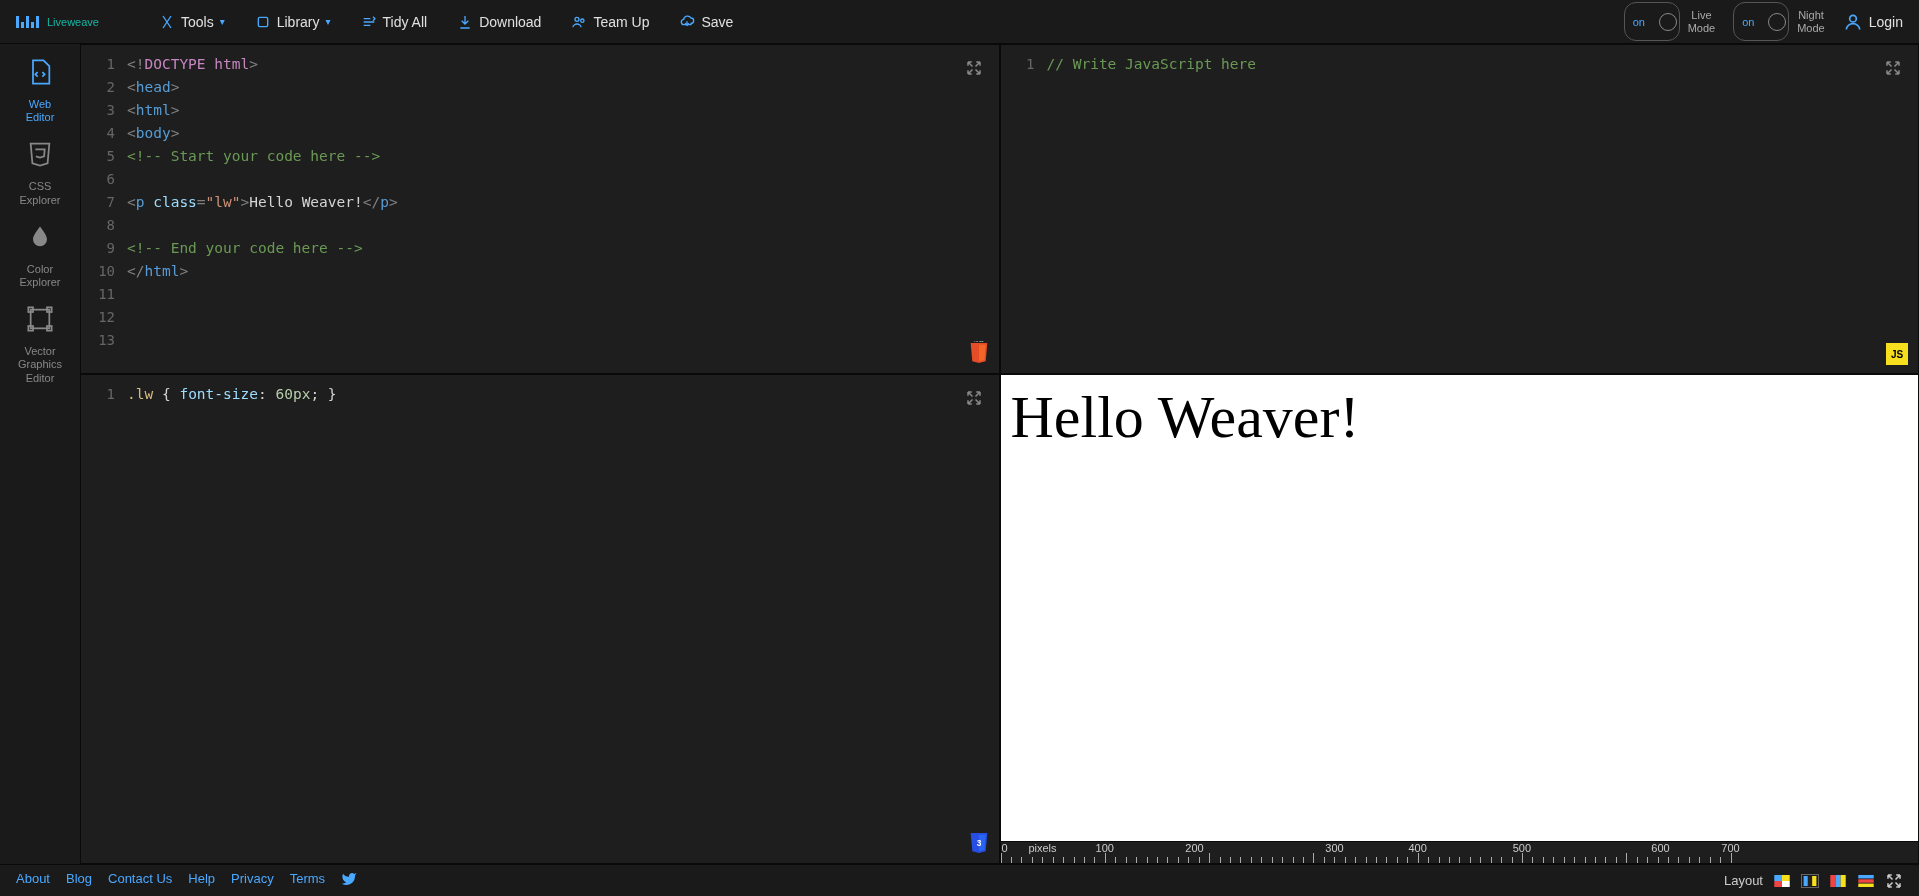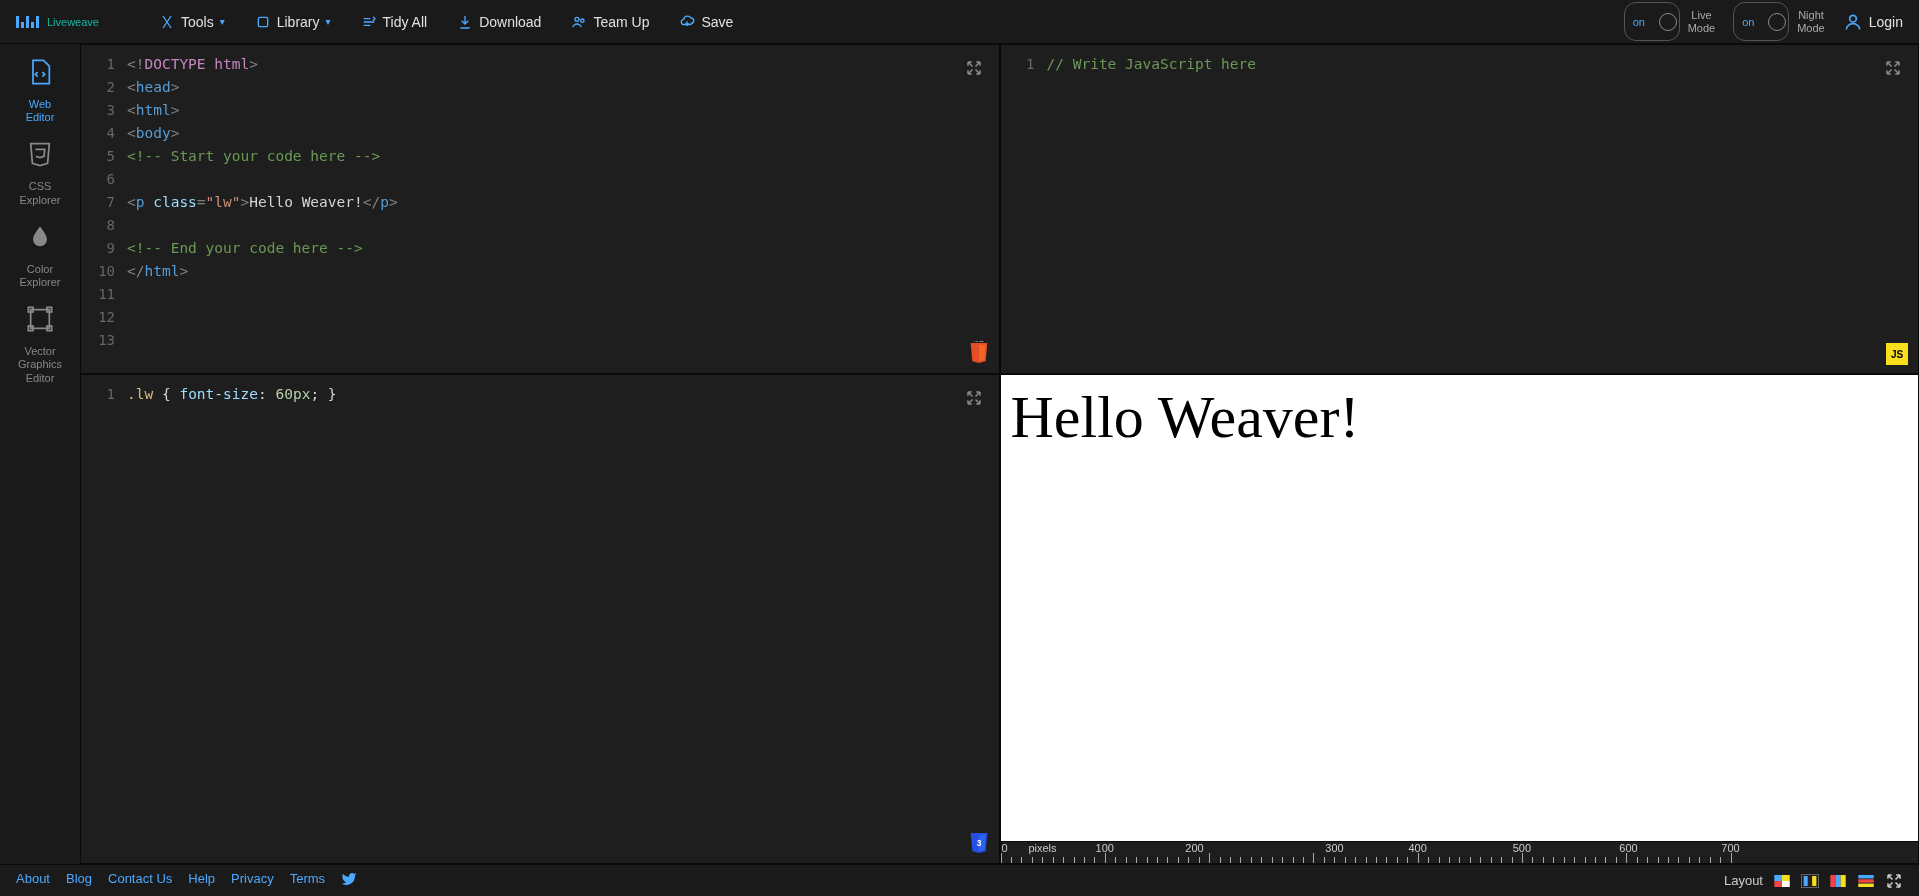--- a/index.html
+++ b/index.html
@@ -350,21 +350,21 @@
           <div class="tick" style="left: 698.714px;"></div>
           <div class="tick" style="left: 709.143px;"></div>
           <div class="tick" style="left: 719.571px;"></div>
           <div class="tick major" style="left: 730px;"></div>
           <div class="lbl" style="left: 4px;">0</div>
           <div class="lbl" style="left: 104.286px;">100</div>
           <div class="lbl" style="left: 194px;">200</div>
           <div class="lbl" style="left: 298px; margin-left: 36px;">300</div>
           <div class="lbl" style="left: 417.143px;">400</div>
           <div class="lbl" style="left: 521.429px;">500</div>
-          <div class="lbl" style="left: 628px;">600</div>
+          <div class="lbl" style="left: 660px;">600</div>
           <div class="lbl" style="left: 730px;">700</div>
         </div>
     </div>
   </div>
 </div>
 
 <div class="footer">
   <div class="foot-links">
     <a>About</a>
     <a>Blog</a>

